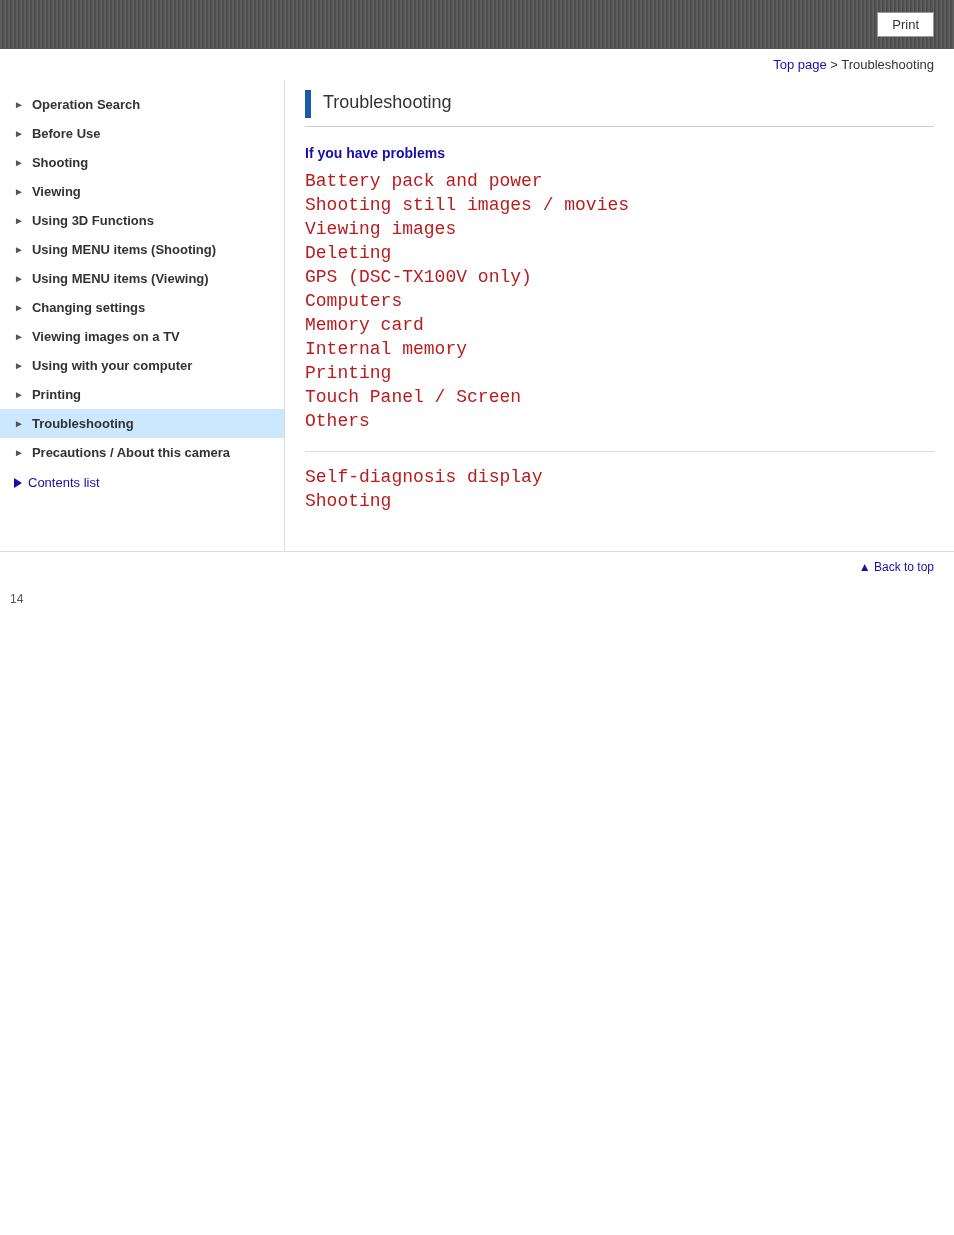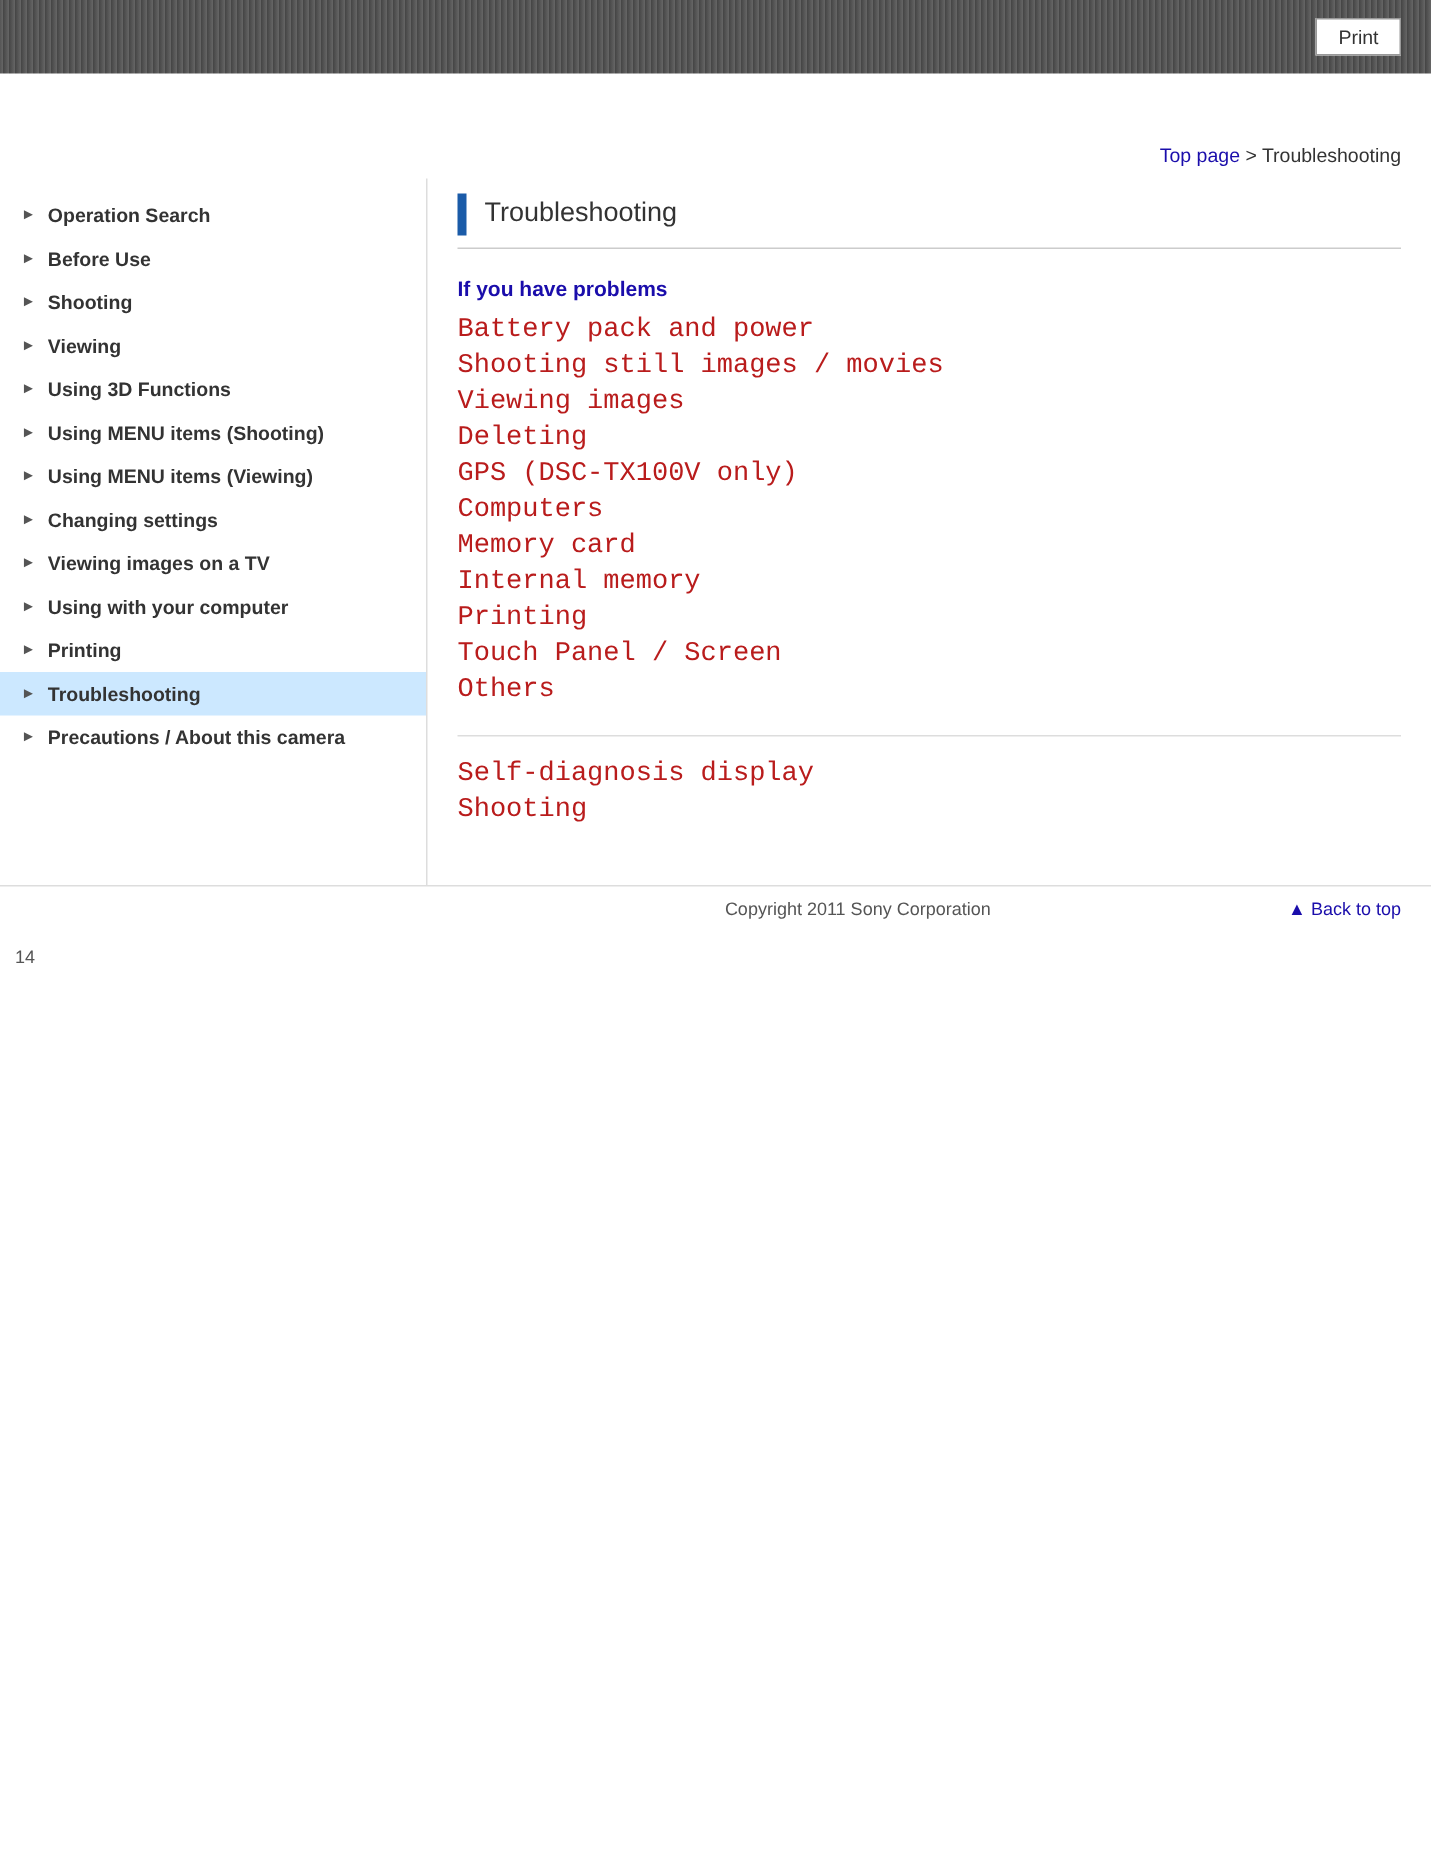--- a/index.html
+++ b/index.html
@@ -26,21 +26,20 @@
       font-size: 13px;
       cursor: pointer;
       color: #333;
     }
 
     
     .breadcrumb-bar {
       text-align: right;
       padding: 8px 20px 8px 0;
       font-size: 13px;
-      margin-top: 39px;
     }
     .breadcrumb-bar a {
       color: #1a0dab;
       text-decoration: none;
     }
     .breadcrumb-bar span {
       color: #333;
     }
 
     
@@ -248,20 +247,24 @@
     </div>
     <div class="sidebar-item active">
       <span class="arrow">►</span>
       <a>Troubleshooting</a>
     </div>
     <div class="sidebar-item">
       <span class="arrow">►</span>
       <a>Precautions / About this camera</a>
     </div>
 
+    <a class="contents-list-link">
+      <span class="arrow-right"></span>
+      <span>Contents list</span>
+    </a>
   </nav>
 
   <div class="content-area">
 
     <div class="section-heading">
       <div class="blue-bar"></div>
       <h1 class="section-title">Troubleshooting</h1>
     </div>
 
     <div class="content-section">
@@ -285,17 +288,16 @@
     <div class="content-section">
       <a class="content-link">Self-diagnosis display</a>
       <a class="content-link">Shooting</a>
     </div>
 
   </div>
 </div>
 
 <div class="footer">
   <div></div>
-  <span class="copyright">Copyright 2011 Sony Corporation</span>
   <a class="back-to-top">Back to top</a>
 </div>
 
 <div class="page-number">14</div>
 
 </body></html>

